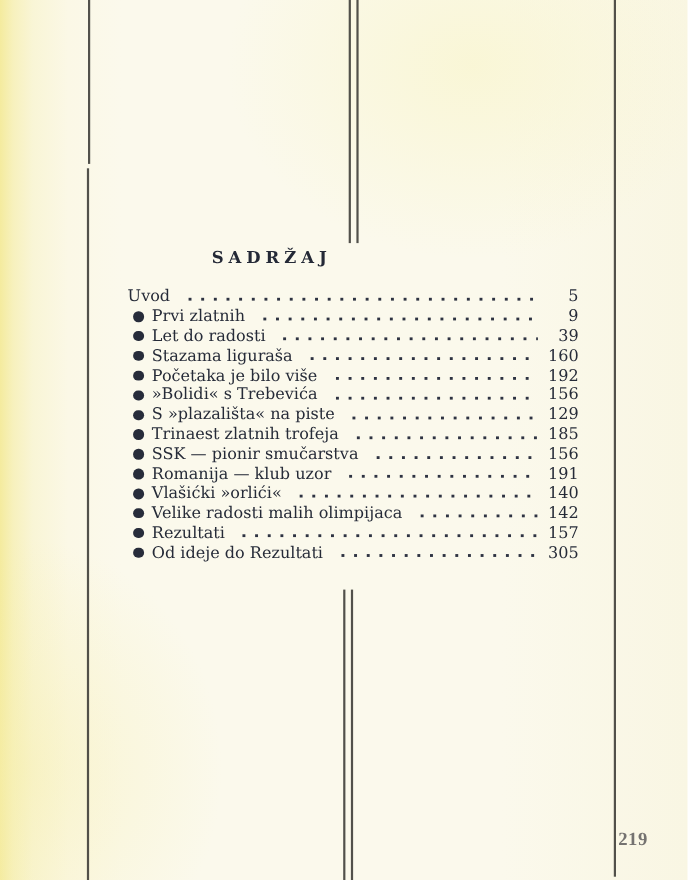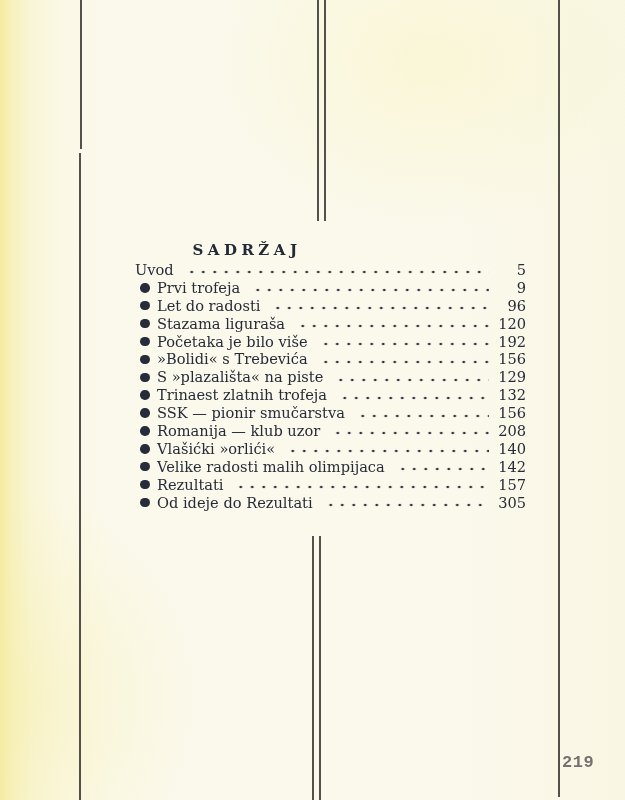--- a/index.html
+++ b/index.html
@@ -27,41 +27,40 @@
   #rule-left-top      { left: 80px;  top: 0;     height: 149px; }
   #rule-left-bottom   { left: 79px;  top: 153px; height: 647px; }
   #rule-center-top-a  { left: 317px; top: 0;     height: 221px; }
   #rule-center-top-b  { left: 324px; top: 0;     height: 221px; }
   #rule-center-bot-a  { left: 312px; top: 536px; height: 264px; }
   #rule-center-bot-b  { left: 319px; top: 536px; height: 264px; }
   #rule-right         { left: 558px; top: 0;     height: 797px; }
 
   .title {
     position: absolute;
-    left: 0; top: 241px; width: 494px;
+    left: 0; top: 225px; width: 494px;
     margin: 0;
     text-align: center;
     font-size: 15px;
     font-weight: 700;
     letter-spacing: 4.5px;
     color: #242936;
   }
 
   .toc {
     position: absolute;
     left: 116px; top: 261px;
     width: 410px;
   }
   .row {
     display: flex;
     height: 17.9px;
     line-height: 17.9px;
     font-size: 14.6px;
     white-space: nowrap;
-    margin-left: 19px;
   }
   .bullet {
     width: 22px;
     display: flex;
     align-items: center;
     padding-left: 5px;
     box-sizing: border-box;
     flex: 0 0 auto;
   }
   .bullet::before {
@@ -81,21 +80,21 @@
   }
   .pagenum {
     flex: 0 0 auto;
     min-width: 28px;
     text-align: right;
   }
 
   .folio {
     position: absolute;
     left: 562px; top: 753px;
-    font-family: Liberation Mono, monospace;
+    font-family: Liberation Serif, serif;
     font-size: 17px;
     font-weight: 700;
     letter-spacing: 0.5px;
     color: #747270;
     text-align: right;
   }
 </style>
 </head>
 <body>
 
@@ -113,35 +112,35 @@
 
   <div class="toc" id="toc">
       <div class="row no-bullet">
 
     <span class="label">Uvod</span>
     <span class="leader"></span>
     <span class="pagenum">5</span>
   </div>
       <div class="row">
     <span class="bullet"></span>
-    <span class="label">Prvi trofeja</span>
+    <span class="label">Prvi zlatnih</span>
     <span class="leader"></span>
     <span class="pagenum">9</span>
   </div>
       <div class="row">
     <span class="bullet"></span>
     <span class="label">Let do radosti</span>
     <span class="leader"></span>
-    <span class="pagenum">96</span>
+    <span class="pagenum">39</span>
   </div>
       <div class="row">
     <span class="bullet"></span>
     <span class="label">Stazama liguraša</span>
     <span class="leader"></span>
-    <span class="pagenum">120</span>
+    <span class="pagenum">160</span>
   </div>
       <div class="row">
     <span class="bullet"></span>
     <span class="label">Početaka je bilo više</span>
     <span class="leader"></span>
     <span class="pagenum">192</span>
   </div>
       <div class="row">
     <span class="bullet"></span>
     <span class="label">»Bolidi« s Trebevića</span>
@@ -151,33 +150,33 @@
       <div class="row">
     <span class="bullet"></span>
     <span class="label">S »plazališta« na piste</span>
     <span class="leader"></span>
     <span class="pagenum">129</span>
   </div>
       <div class="row">
     <span class="bullet"></span>
     <span class="label">Trinaest zlatnih trofeja</span>
     <span class="leader"></span>
-    <span class="pagenum">132</span>
+    <span class="pagenum">185</span>
   </div>
       <div class="row">
     <span class="bullet"></span>
     <span class="label">SSK — pionir smučarstva</span>
     <span class="leader"></span>
     <span class="pagenum">156</span>
   </div>
       <div class="row">
     <span class="bullet"></span>
     <span class="label">Romanija — klub uzor</span>
     <span class="leader"></span>
-    <span class="pagenum">208</span>
+    <span class="pagenum">191</span>
   </div>
       <div class="row">
     <span class="bullet"></span>
     <span class="label">Vlašićki »orlići«</span>
     <span class="leader"></span>
     <span class="pagenum">140</span>
   </div>
       <div class="row">
     <span class="bullet"></span>
     <span class="label">Velike radosti malih olimpijaca</span>

